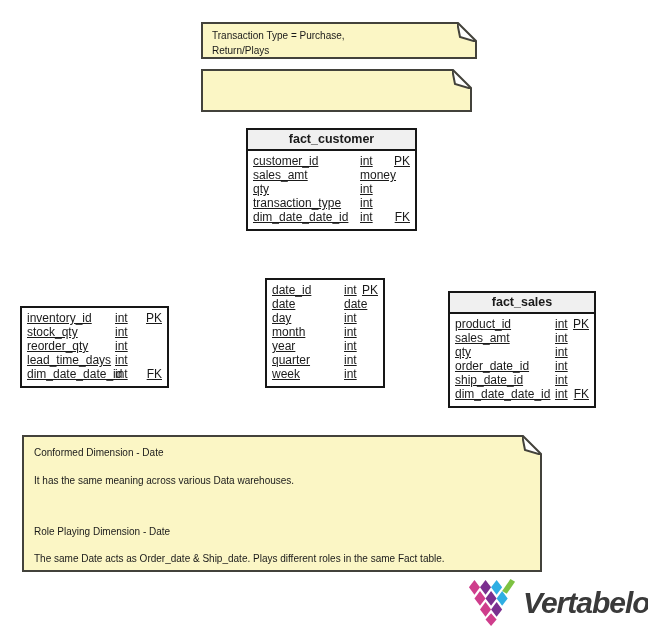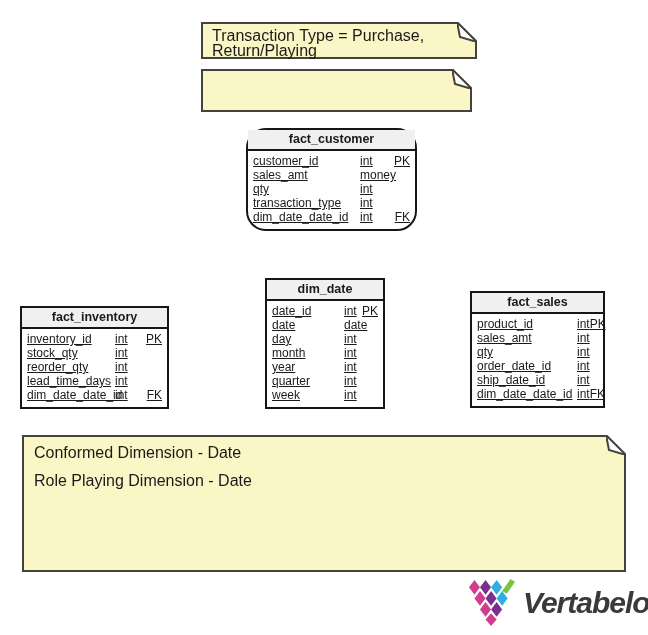--- a/index.html
+++ b/index.html
@@ -9,22 +9,22 @@
   }
 
   
   .note{
     position:absolute;box-sizing:border-box;
     background:var(--note-bg,#FBF6C5);
     border:2px solid var(--note-border,#43423B);
   }
   .note-transaction-type{left:201px;top:22px;width:276px;height:37px;}
   .note-grain{left:201px;top:69px;width:271px;height:43px;}
-  .note-dimension-notes{left:22px;top:435px;width:604px;height:137px;}
-  .note-text{position:relative;padding:4px 9px;font-size:16px;line-height:15px;}
+  .note-dimension-notes{left:22px;top:435px;width:520px;height:137px;}
+  .note-text{position:relative;padding:4px 9px;font-size:10px;line-height:15px;}
   .note-dimension-notes .note-text{padding:8px 10px;}
   .note-dimension-notes .note-line:nth-child(2){margin-top:13px;}
   .note-dimension-notes .note-line:nth-child(3){margin-top:36px;}
   .note-dimension-notes .note-line:nth-child(4){margin-top:12px;}
   .fold{position:absolute;top:-2px;right:-2px;}
   .fold-cut{fill:#ffffff;}
   .fold-flap{fill:#ffffff;stroke:var(--note-border,#43423B);stroke-width:2;stroke-linejoin:miter;}
 
   
   .tbl{
@@ -35,27 +35,27 @@
     background:var(--table-header-bg,#F0F0F0);
     border-bottom:2px solid var(--table-border,#161616);
     font-weight:bold;font-size:12.5px;text-align:center;
     height:19px;line-height:19px;
   }
   .tbl-body{padding:3px 0 5px;}
   .row{display:flex;padding:0 5px;font-size:12px;line-height:14px;white-space:nowrap;text-decoration:underline;}
   .col-name{flex:none;}
   .col-type{flex:none;}
   .col-key{margin-left:auto;text-align:right;}
-  .tbl-fact_customer{left:246px;top:128px;width:171px;border-radius:20px;}
+  .tbl-fact_customer{left:246px;top:128px;width:171px;}
   .tbl-fact_customer .col-name{width:107px;}
   .tbl-dim_date{left:265px;top:278px;width:120px;}
   .tbl-dim_date .col-name{width:72px;}
   .tbl-fact_inventory{left:20px;top:306px;width:149px;}
   .tbl-fact_inventory .col-name{width:88px;}
-  .tbl-fact_sales{left:470px;top:291px;width:135px;}
+  .tbl-fact_sales{left:448px;top:291px;width:148px;}
   .tbl-fact_sales .col-name{width:100px;}
 
   
   .logo{position:absolute;left:468px;top:578px;display:flex;align-items:center;gap:7px;}
   .logo-text{
     font-size:30px;font-weight:bold;font-style:italic;
     color:var(--logo-text,#3A3A3A);letter-spacing:-1px;
   }
   .lg-p{fill:var(--logo-pink,#CF3D8C);}
   .lg-u{fill:var(--logo-purple,#7A2F8F);}
@@ -67,37 +67,39 @@
 
 <div class="canvas">
   <div id="notes-layer">
       <div class="note note-transaction-type">
     <svg class="fold" width="20" height="20" viewBox="0 0 20 20">
       <polygon class="fold-cut" points="0,0 20,0 20,20"></polygon>
       <polygon class="fold-flap" points="0,0 20,20 3,15"></polygon>
     </svg>
     <div class="note-text">
           <div class="note-line">Transaction Type = Purchase,</div>
-          <div class="note-line">Return/Playing</div>
+          <div class="note-line">Return/Plays</div>
         </div>
   </div>
       <div class="note note-grain">
     <svg class="fold" width="20" height="20" viewBox="0 0 20 20">
       <polygon class="fold-cut" points="0,0 20,0 20,20"></polygon>
       <polygon class="fold-flap" points="0,0 20,20 3,15"></polygon>
     </svg>
   </div>
       <div class="note note-dimension-notes">
     <svg class="fold" width="20" height="20" viewBox="0 0 20 20">
       <polygon class="fold-cut" points="0,0 20,0 20,20"></polygon>
       <polygon class="fold-flap" points="0,0 20,20 3,15"></polygon>
     </svg>
     <div class="note-text">
           <div class="note-line">Conformed Dimension - Date</div>
+          <div class="note-line">It has the same meaning across various Data warehouses.</div>
           <div class="note-line">Role Playing Dimension - Date</div>
+          <div class="note-line">The same Date acts as Order_date &amp; Ship_date. Plays different roles in the same Fact table.</div>
         </div>
   </div>
     </div>
   <div id="tables-layer">
       <div class="tbl tbl-fact_customer">
     <div class="tbl-header">fact_customer</div>
     <div class="tbl-body">
           <div class="row">
     <span class="col-name">customer_id</span>
     <span class="col-type">int</span>
@@ -119,21 +121,20 @@
     <span class="col-key"></span>
   </div>
           <div class="row">
     <span class="col-name">dim_date_date_id</span>
     <span class="col-type">int</span>
     <span class="col-key">FK</span>
   </div>
         </div>
   </div>
       <div class="tbl tbl-dim_date">
-    <div class="tbl-header">dim_date</div>
     <div class="tbl-body">
           <div class="row">
     <span class="col-name">date_id</span>
     <span class="col-type">int</span>
     <span class="col-key">PK</span>
   </div>
           <div class="row">
     <span class="col-name">date</span>
     <span class="col-type">date</span>
     <span class="col-key"></span>
@@ -159,21 +160,20 @@
     <span class="col-key"></span>
   </div>
           <div class="row">
     <span class="col-name">week</span>
     <span class="col-type">int</span>
     <span class="col-key"></span>
   </div>
         </div>
   </div>
       <div class="tbl tbl-fact_inventory">
-    <div class="tbl-header">fact_inventory</div>
     <div class="tbl-body">
           <div class="row">
     <span class="col-name">inventory_id</span>
     <span class="col-type">int</span>
     <span class="col-key">PK</span>
   </div>
           <div class="row">
     <span class="col-name">stock_qty</span>
     <span class="col-type">int</span>
     <span class="col-key"></span>

